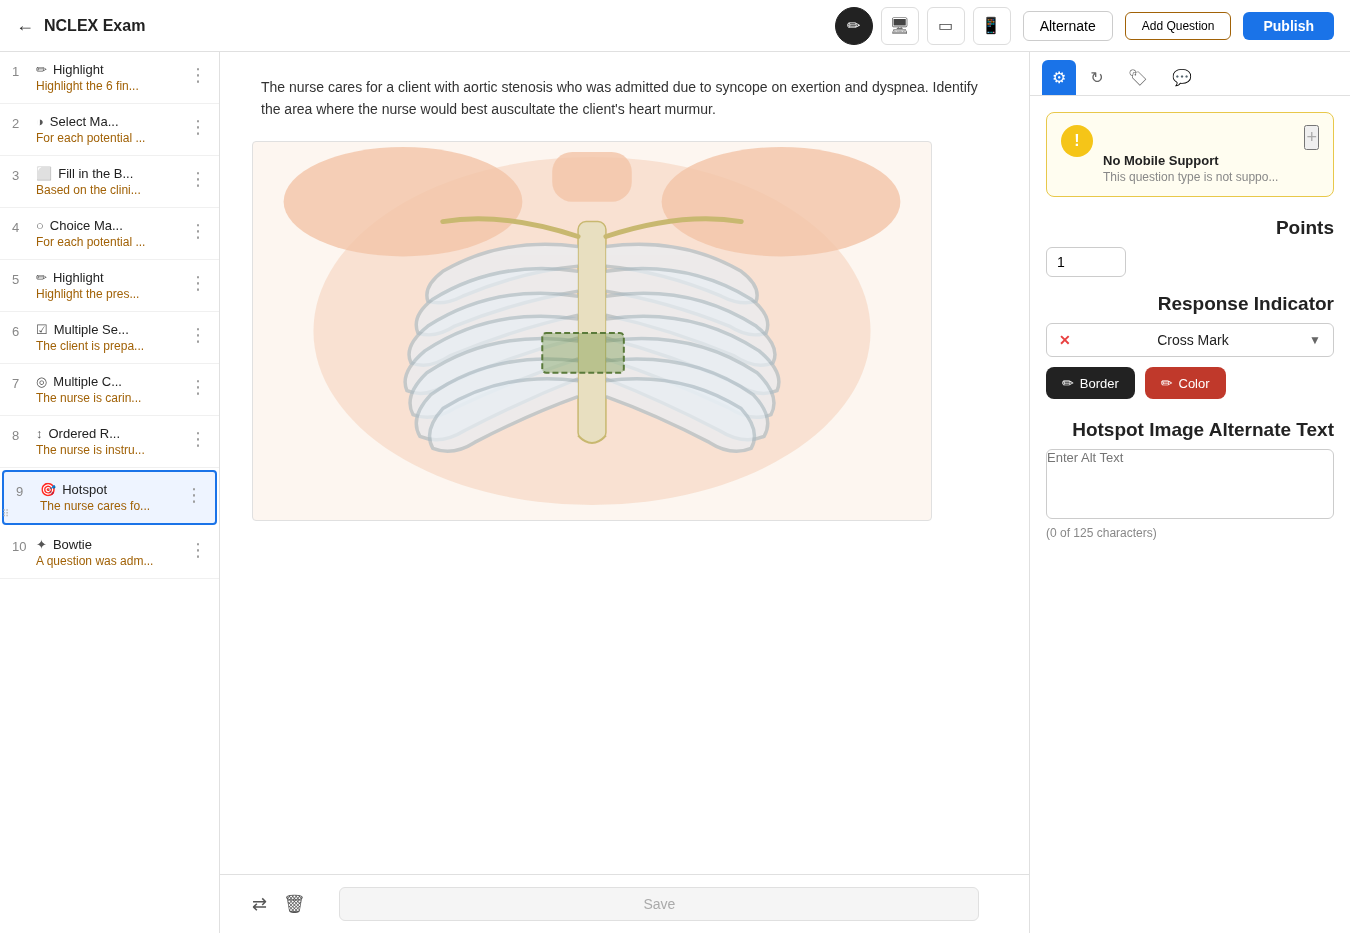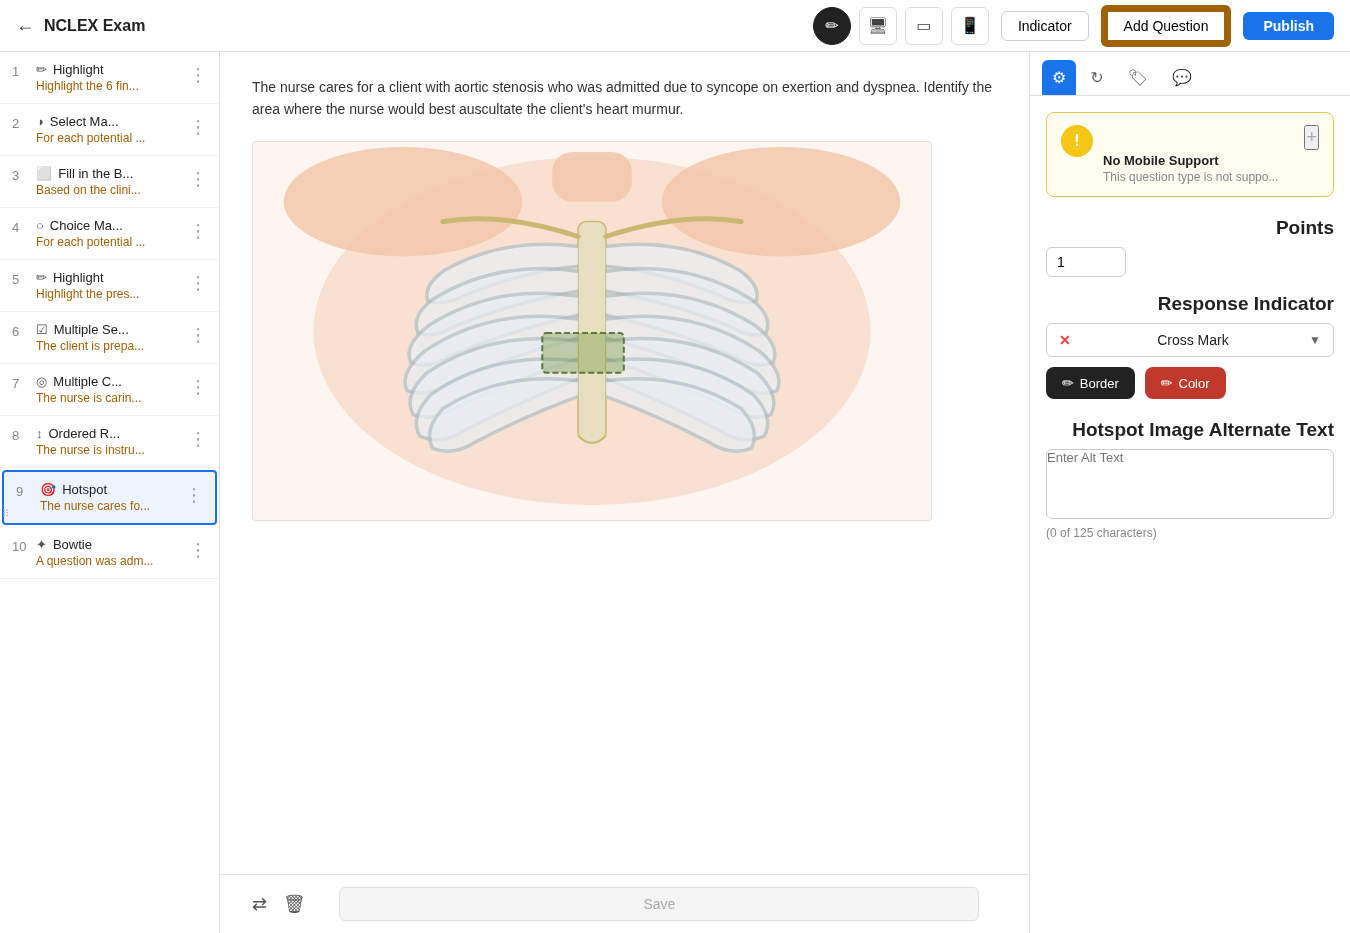--- a/index.html
+++ b/index.html
@@ -19,22 +19,22 @@
       background: none; border: 1px solid #ddd; border-radius: 6px;
       width: 38px; height: 38px; display: flex; align-items: center; justify-content: center;
       cursor: pointer; font-size: 16px; color: #444;
     }
     .nav-icon-btn.pencil { background: #222; color: #fff; border-color: #222; border-radius: 50%; }
     .btn-settings {
       background: #fff; border: 1px solid #ccc; border-radius: 6px;
       padding: 6px 16px; font-size: 14px; cursor: pointer;
     }
     .btn-add-question {
-      background: #fff; border: 7px solid #a16207; border-radius: 6px;
-      padding: 6px 16px; font-size: 14px; cursor: pointer;
+      background: #fff; border: 1px solid #a16207; border-radius: 6px;
+      padding: 6px 16px; font-size: 12px; cursor: pointer;
     }
     .btn-publish {
       background: #1a73e8; color: #fff; border: none; border-radius: 6px;
       padding: 6px 20px; font-size: 14px; font-weight: 600; cursor: pointer;
     }
 
     
     .main-layout { display: flex; height: calc(933px - 52px); }
 
     
@@ -55,21 +55,21 @@
     .sidebar-sub { font-size: 12px; color: #a16207; white-space: nowrap; overflow: hidden; text-overflow: ellipsis; margin-top: 2px; }
     .sidebar-menu { font-size: 18px; color: #999; cursor: pointer; margin-top: 2px; }
     .drag-handle { position: absolute; left: -2px; bottom: 4px; font-size: 10px; color: #bbb; }
 
     
     .content-area {
       flex: 1; display: flex; flex-direction: column; background: #fff;
       border-right: 1px solid #e0e0e0; overflow: hidden;
     }
     .content-body { flex: 1; overflow-y: auto; padding: 24px 32px; }
-    .question-text { font-size: 14px; line-height: 1.6; color: #333; margin-bottom: 20px; }
+    .question-text { font-size: 14px; line-height: 1.6; color: #333; margin-bottom: 20px; margin-left: 9px; }
     .hotspot-image-container {
       border: 1px solid #e0e0e0; border-radius: 4px;
       background: #fdf6f0; position: relative; overflow: hidden;
       width: 100%; max-width: 680px; height: 380px;
     }
     .content-footer {
       padding: 12px 32px; border-top: 1px solid #e0e0e0;
       display: flex; align-items: center; gap: 16px; background: #fff;
     }
     .footer-icon-btn {
@@ -175,21 +175,21 @@
   <div class="navbar-left">
     <button class="back-btn">←</button>
     <span class="navbar-title">NCLEX Exam</span>
   </div>
   <div class="navbar-icons">
     <button class="nav-icon-btn pencil">✏</button>
     <button class="nav-icon-btn">🖥</button>
     <button class="nav-icon-btn">▭</button>
     <button class="nav-icon-btn">📱</button>
   </div>
-  <button class="btn-settings">Indicator</button>
+  <button class="btn-settings">Alternate</button>
   <button class="btn-add-question">Add Question</button>
   <button class="btn-publish">Publish</button>
 </nav>
 
 <div class="main-layout">
 
   <aside class="sidebar">
 
   <div class="sidebar-item">
       <span class="sidebar-num">1</span>

